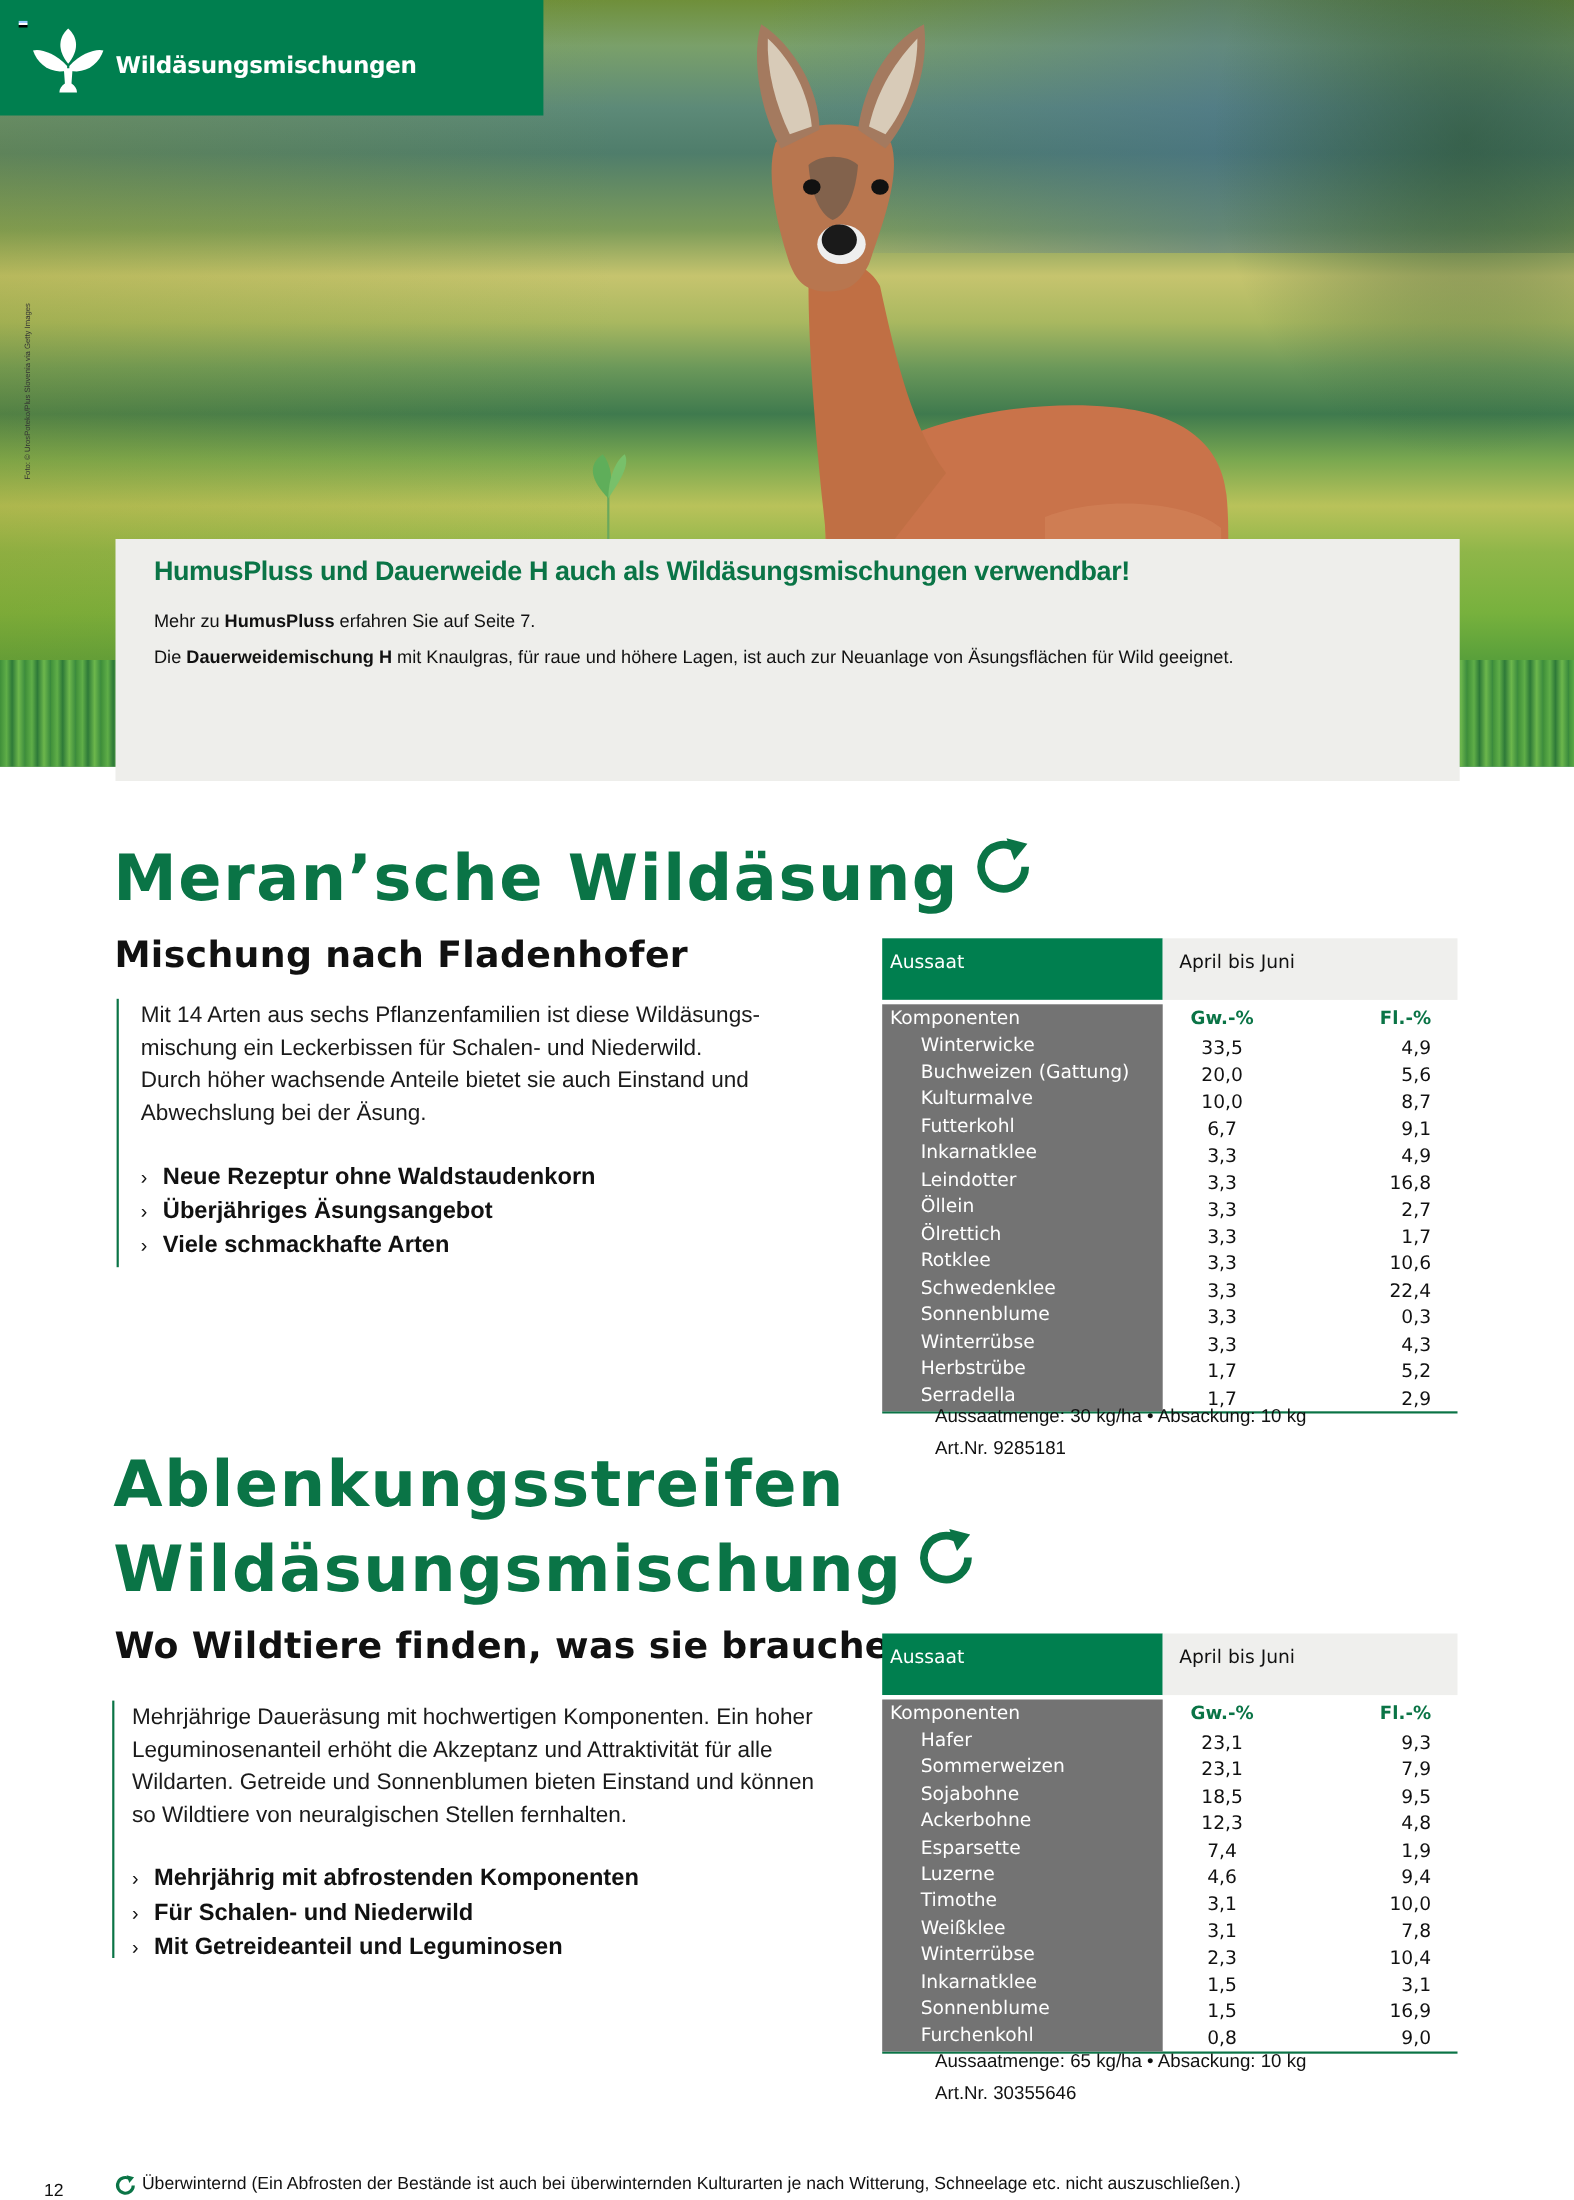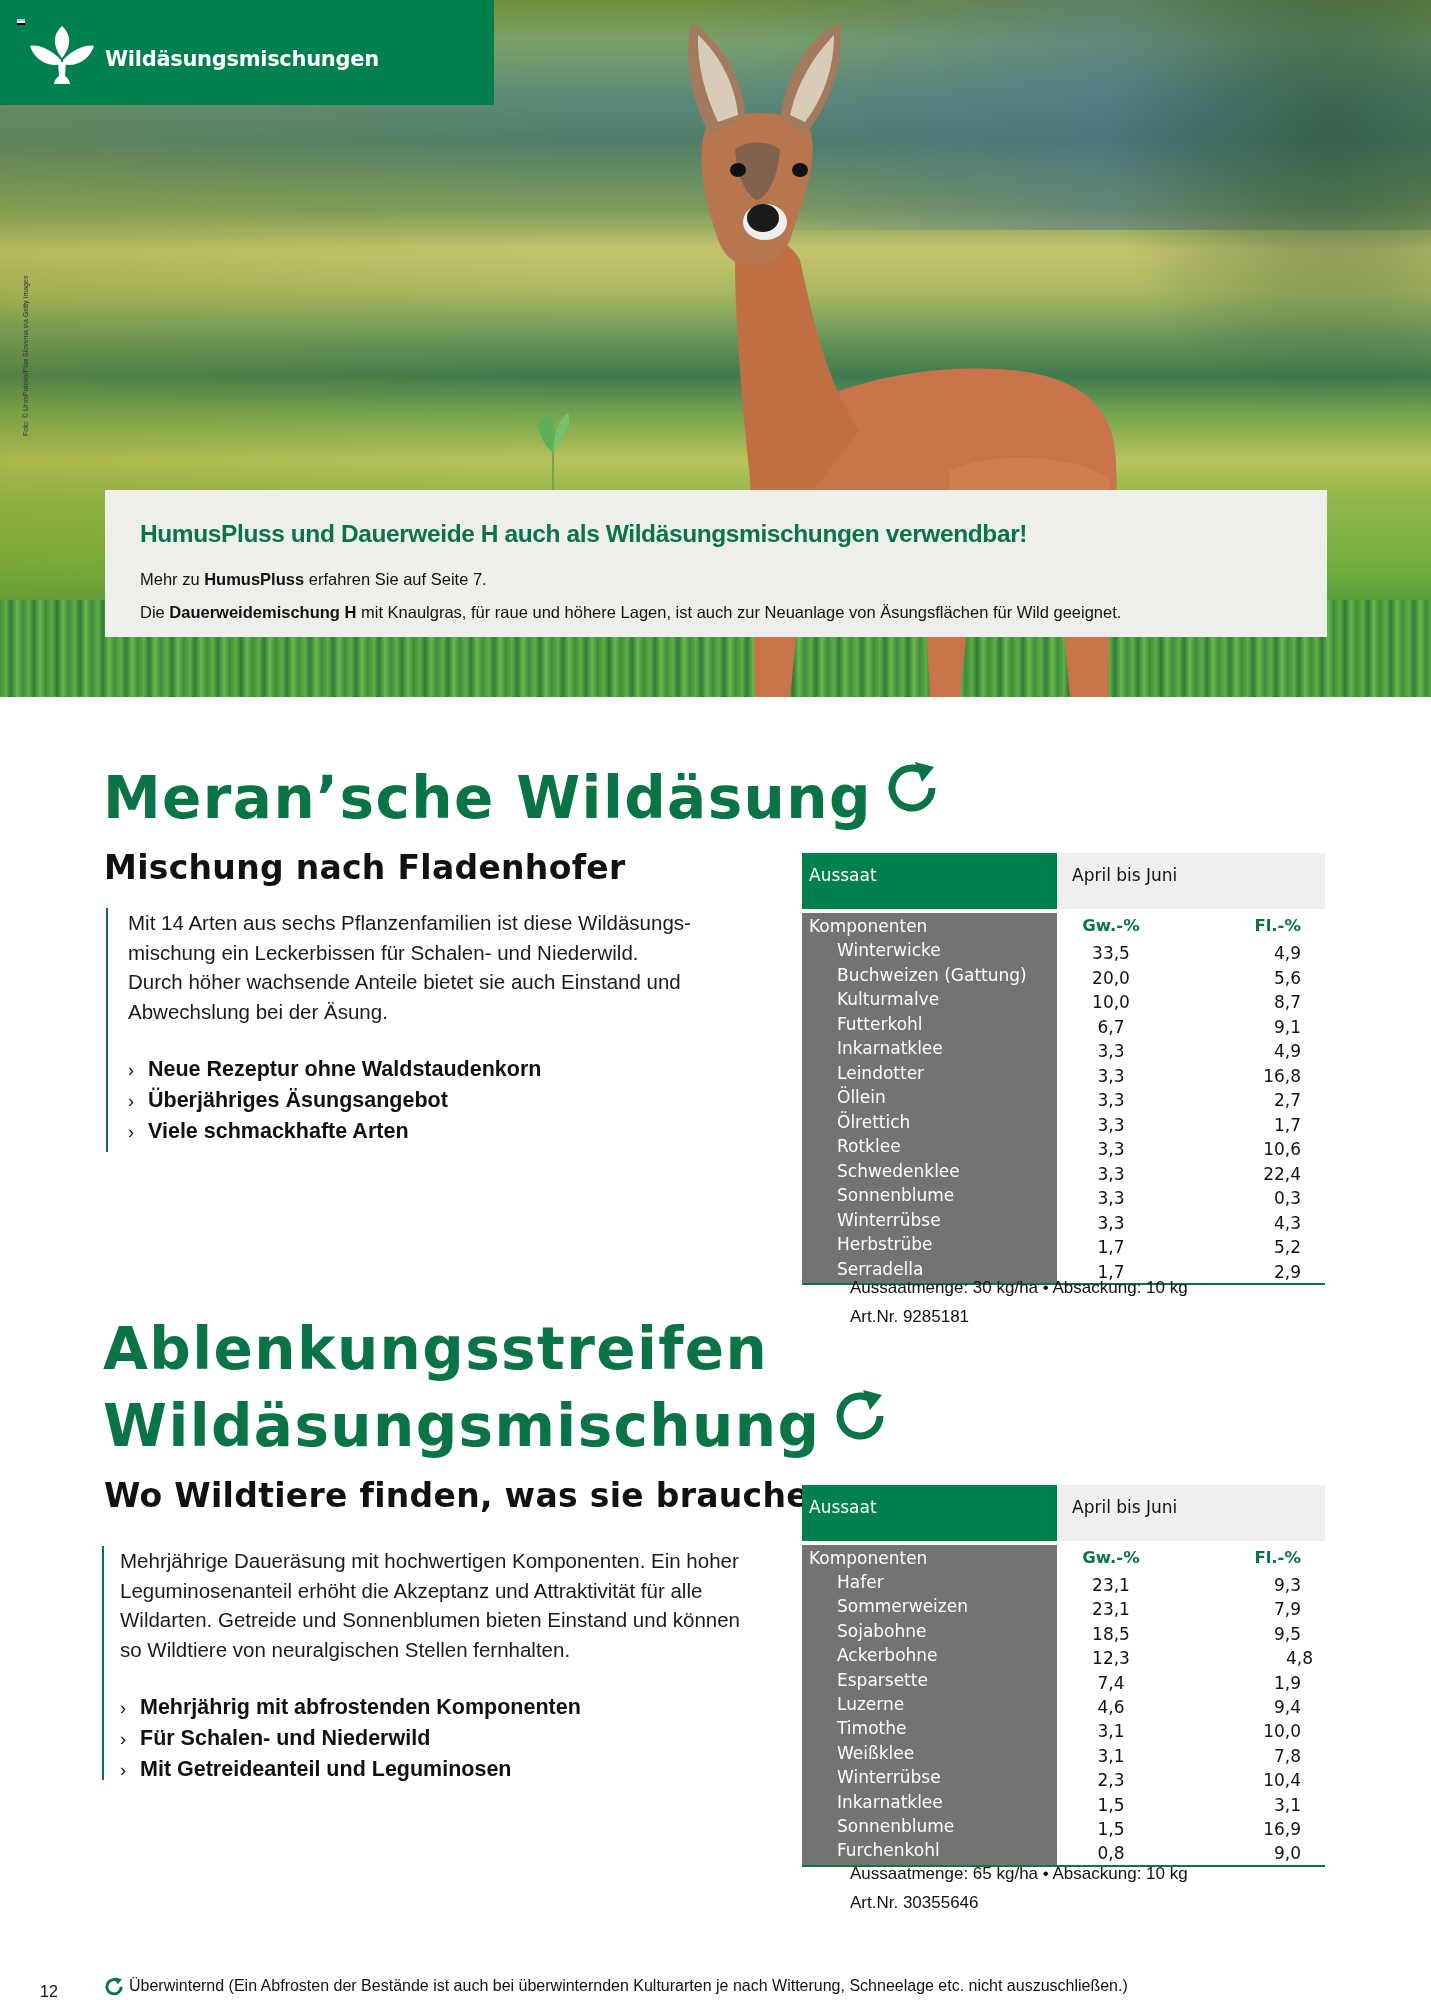--- a/index.html
+++ b/index.html
@@ -48,22 +48,22 @@
   .cat-tab .marker { position: absolute; left: 17px; top: 19px; width: 8px; height: 6px;
     background: linear-gradient(180deg,#9cf 0 33%,#fff 33% 66%,#000 66% 100%); }
   .cat-tab .leaf { position: absolute; left: 28px; top: 24px; width: 68px; height: 62px; }
   .cat-tab .label {
     position: absolute; left: 105px; top: 47px; color: #fff; font-weight: bold;
     font-family: "DejaVu Sans", sans-serif; font-size: 21px; letter-spacing: -0.3px;
   }
 
   
   .info-box {
-    position: absolute; left: 105px; top: 490px; width: 1222px; height: 147px;
-    background: #eeeeeb; padding: 30px 35px 0 35px;
+    position: absolute; left: 105px; top: 490px; width: 1222px; height: 220px;
+    background: #eeeeeb; padding: 16px 35px 0 35px;
   }
   .info-box .title {
     color: #0a7446; font-weight: bold; font-size: 24.5px; letter-spacing: -0.4px;
     font-family: "Liberation Sans", sans-serif;
   }
   .info-box p { font-family: "Liberation Sans", sans-serif; font-size: 16.5px; color: #111; }
   .info-box p.l1 { margin-top: 22px; }
   .info-box p.l2 { margin-top: 14px; }
   .info-box b { font-weight: bold; }
 
@@ -346,21 +346,21 @@
           <span class="fl">9,3</span>
         </div>
         <div class="vr" style="height: 24.4px;">
           <span class="gw">23,1</span>
           <span class="fl">7,9</span>
         </div>
         <div class="vr" style="height: 24.4px;">
           <span class="gw">18,5</span>
           <span class="fl">9,5</span>
         </div>
-        <div class="vr" style="height: 24.4px; gap: 12px;">
+        <div class="vr" style="height: 24.4px;">
           <span class="gw">12,3</span>
           <span class="fl">4,8</span>
         </div>
         <div class="vr" style="height: 24.4px;">
           <span class="gw">7,4</span>
           <span class="fl">1,9</span>
         </div>
         <div class="vr" style="height: 24.4px;">
           <span class="gw">4,6</span>
           <span class="fl">9,4</span>

